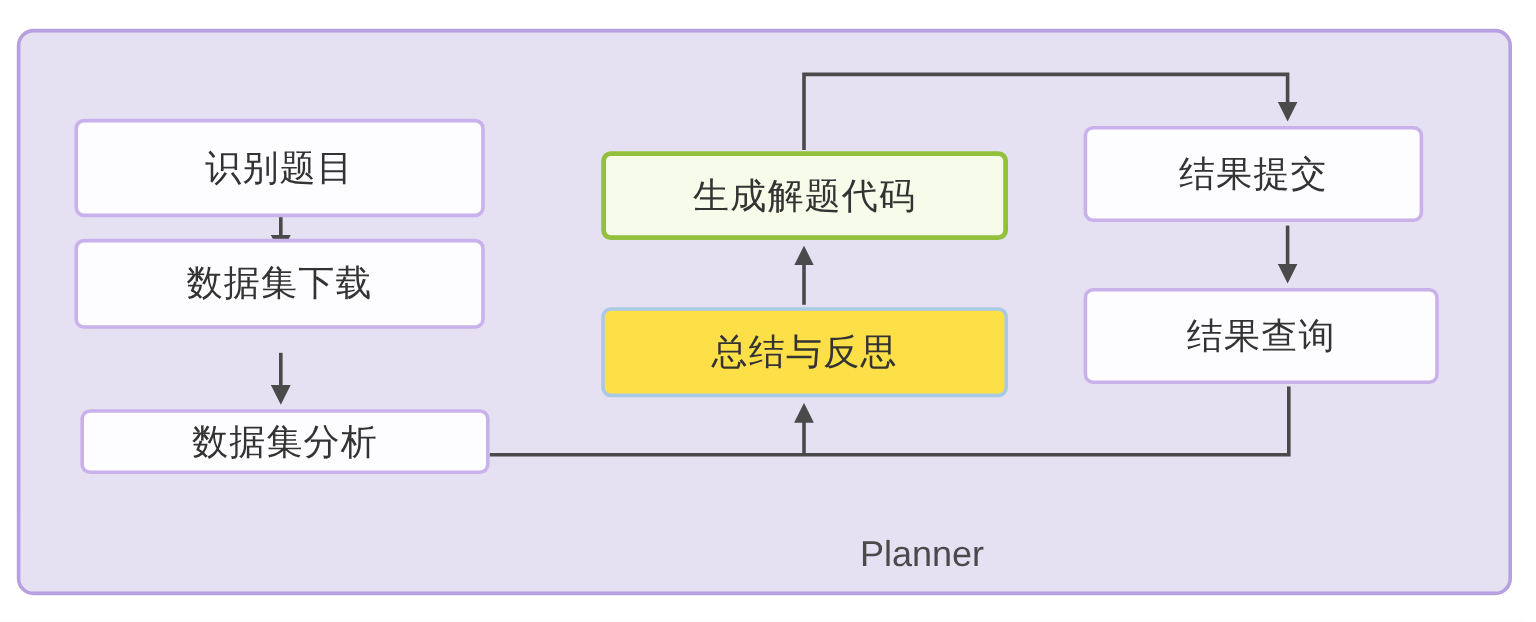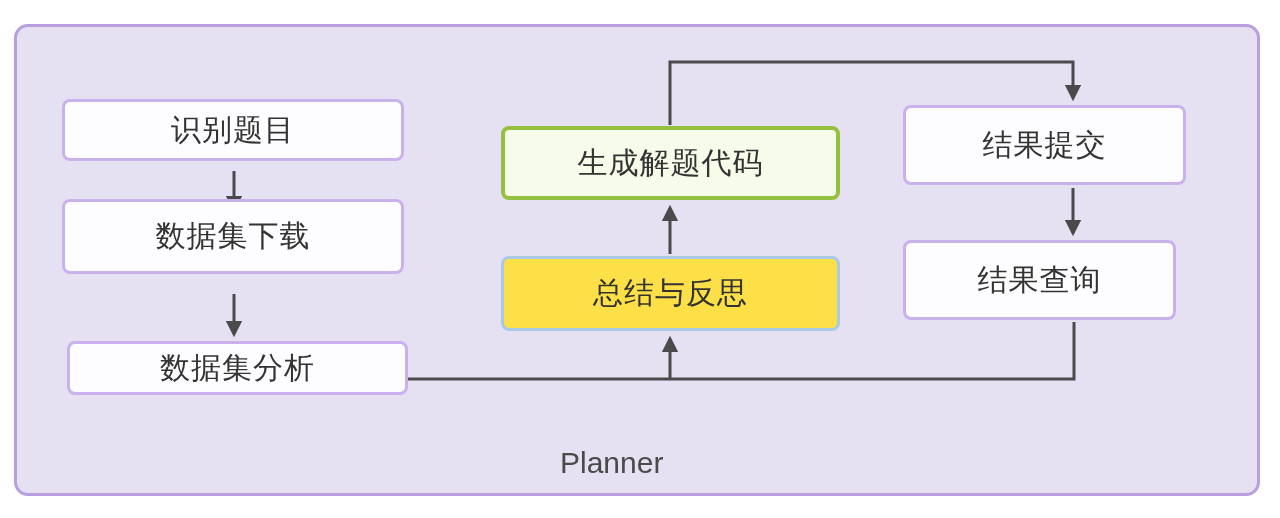--- a/index.html
+++ b/index.html
@@ -24,21 +24,21 @@
     background: #e6e0f3;
     border: 3px solid #b79fe0;
     border-radius: 14px;
     box-sizing: border-box;
   }
   .planner-label {
     position: absolute;
     left: 560px;
     top: 446px;
     width: 260px;
-    text-align: left;
+    text-align: right;
     font-size: 30px;
     color: #4a4a4a;
   }
   .edges {
     position: absolute;
     left: 0;
     top: 0;
     width: 1280px;
     height: 518px;
     pointer-events: none;
@@ -57,27 +57,27 @@
     letter-spacing: 1px;
   }
   .node--generate {
     background: #f7fbea;
     border: 4px solid #94c13d;
   }
   .node--reflect {
     background: #fde047;
     border: 3px solid #a9c9e6;
   }
-  .node--identify { left: 62px;  top: 99px;  width: 342px; height: 62px; }
+  .node--identify { left: 62px;  top: 99px;  width: 342px; height: 82px; }
   .node--download { left: 62px;  top: 199px; width: 342px; height: 75px; }
   .node--analyze  { left: 67px;  top: 341px; width: 341px; height: 54px; }
   .node--generate-pos { left: 501px; top: 126px; width: 339px; height: 74px; }
   .node--reflect-pos  { left: 501px; top: 256px; width: 339px; height: 75px; }
   .node--submit   { left: 903px; top: 105px; width: 283px; height: 80px; }
-  .node--query    { left: 903px; top: 240px; width: 273px; height: 80px; }
+  .node--query    { left: 903px; top: 240px; width: 296px; height: 80px; }
 </style>
 </head>
 <body>
 
 <div class="stage">
 
   <div class="planner-container"></div>
 
   <div class="planner-label">Planner</div>
 

